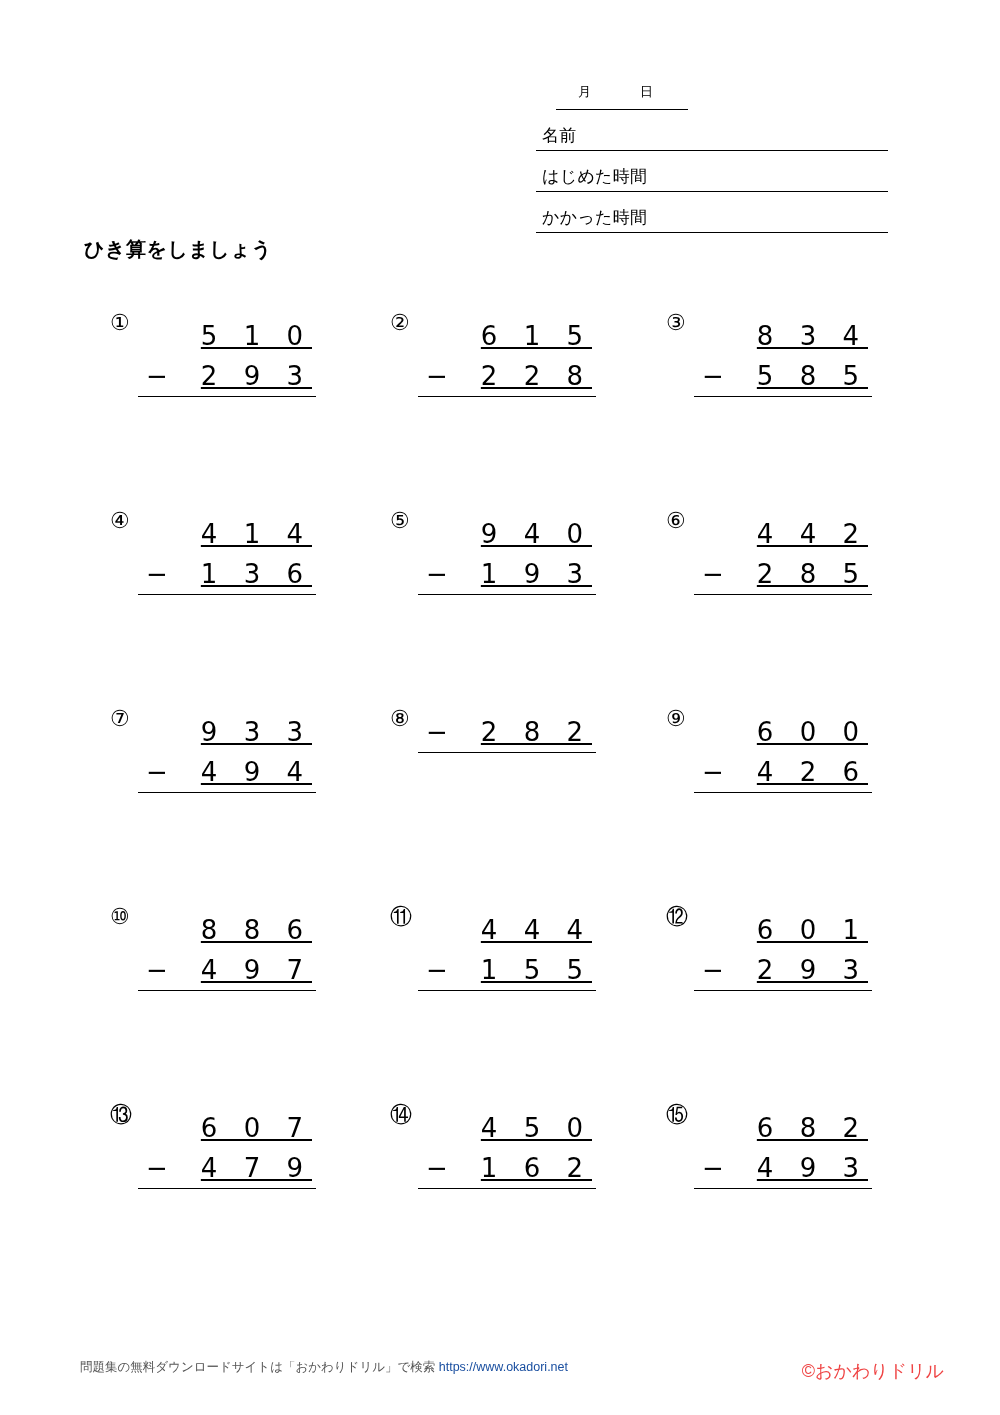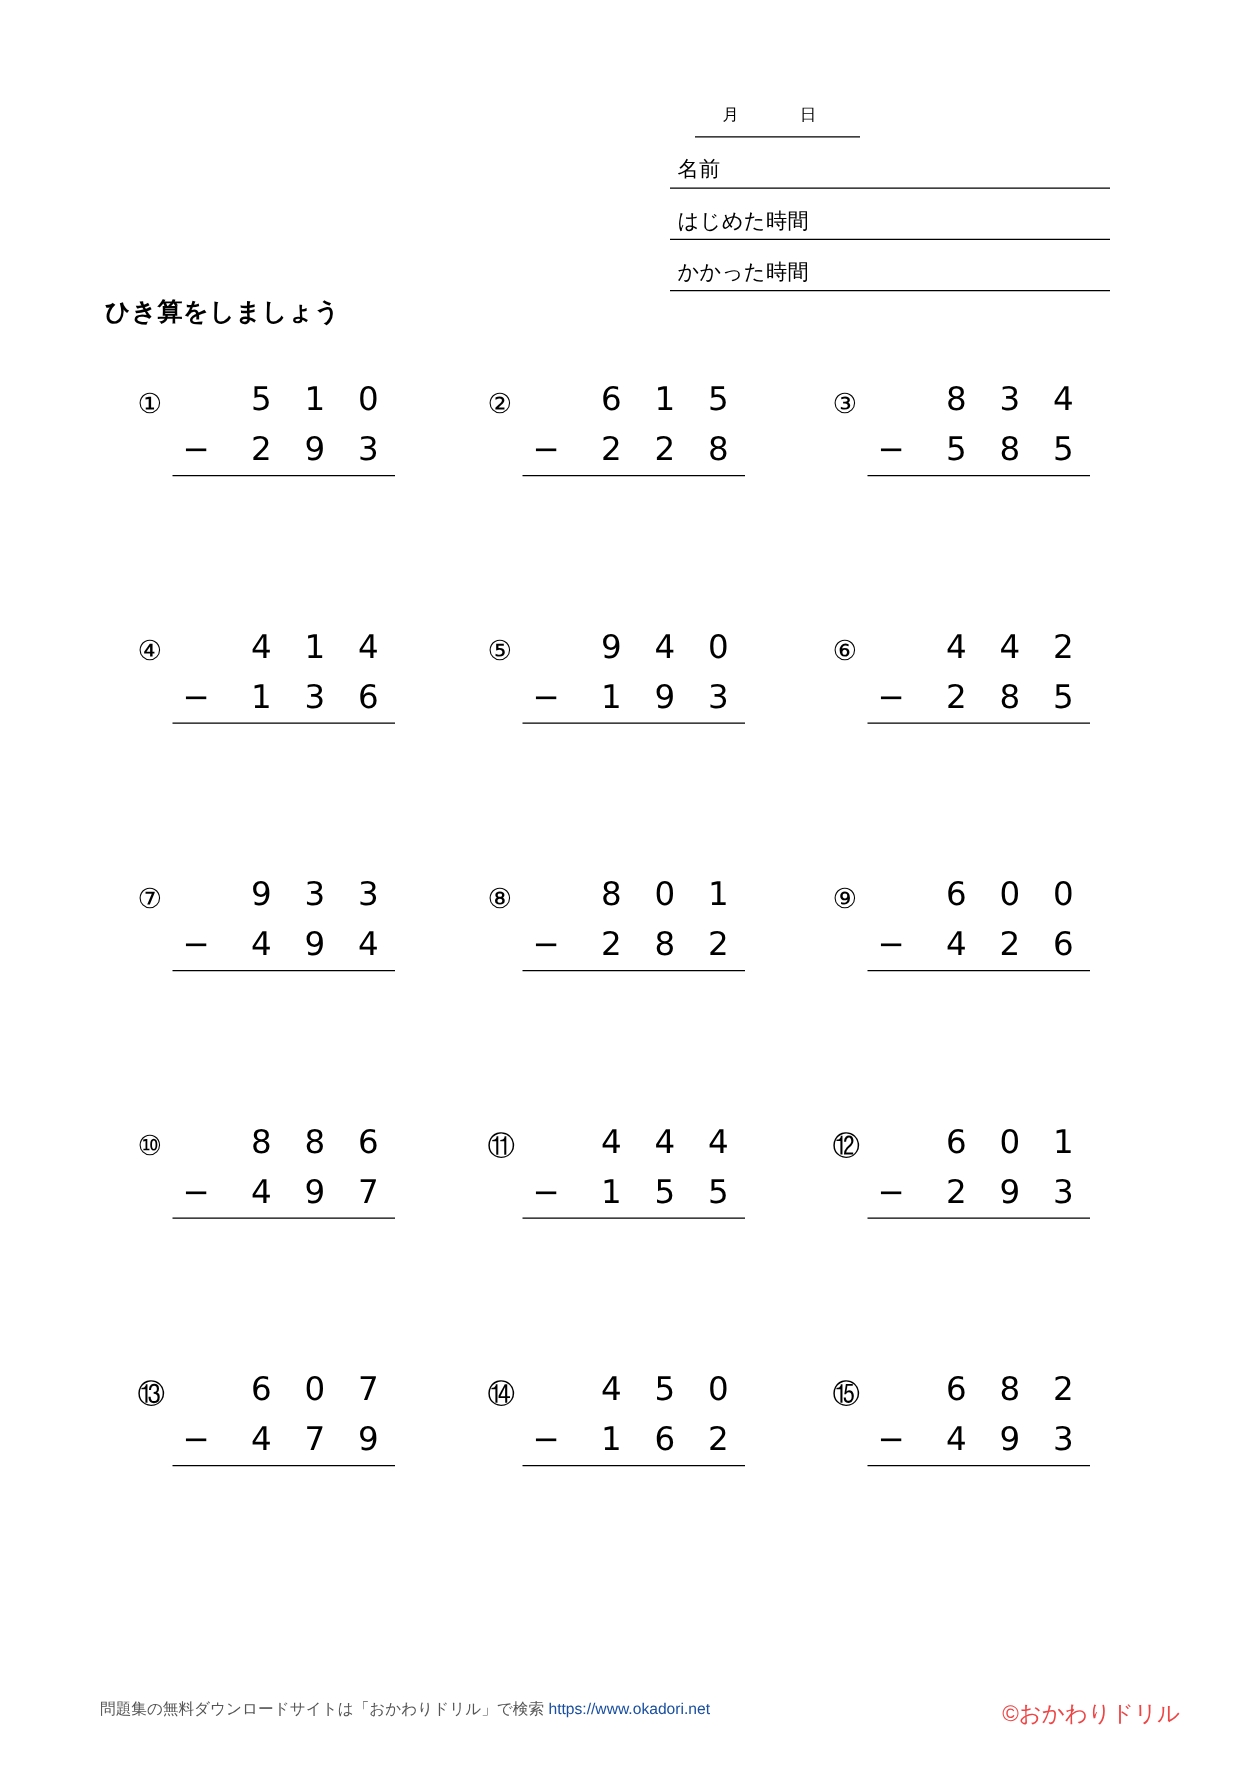--- a/index.html
+++ b/index.html
@@ -129,22 +129,23 @@
   .prob-num {
     position: absolute;
     left: 14px;
     top: 16px;
     font-size: 22px;
     line-height: 1;
   }
   .calc {
     position: absolute;
     left: 42px;
-    top: 4px;
+    top: 20px;
     width: 178px;
+    text-decoration: underline;
   }
   .line-top, .line-bot {
     font-size: 26px;
     letter-spacing: 9px;
     text-align: right;
     height: 40px;
     line-height: 40px;
     font-family: "DejaVu Sans", sans-serif;
     padding-right: 4px;
   }
@@ -291,21 +292,20 @@
         <div class="line-top">9 3 3</div>
         <div class="line-bot">
           <span class="minus">−</span>
           <span>4 9 4</span>
         </div>
       </div>
     </div>
     <div class="prob c1">
       <div class="prob-num">⑧</div>
       <div class="calc">
-        <div class="line-top">8 0 1</div>
         <div class="line-bot">
           <span class="minus">−</span>
           <span>2 8 2</span>
         </div>
       </div>
     </div>
     <div class="prob c2">
       <div class="prob-num">⑨</div>
       <div class="calc">
         <div class="line-top">6 0 0</div>

